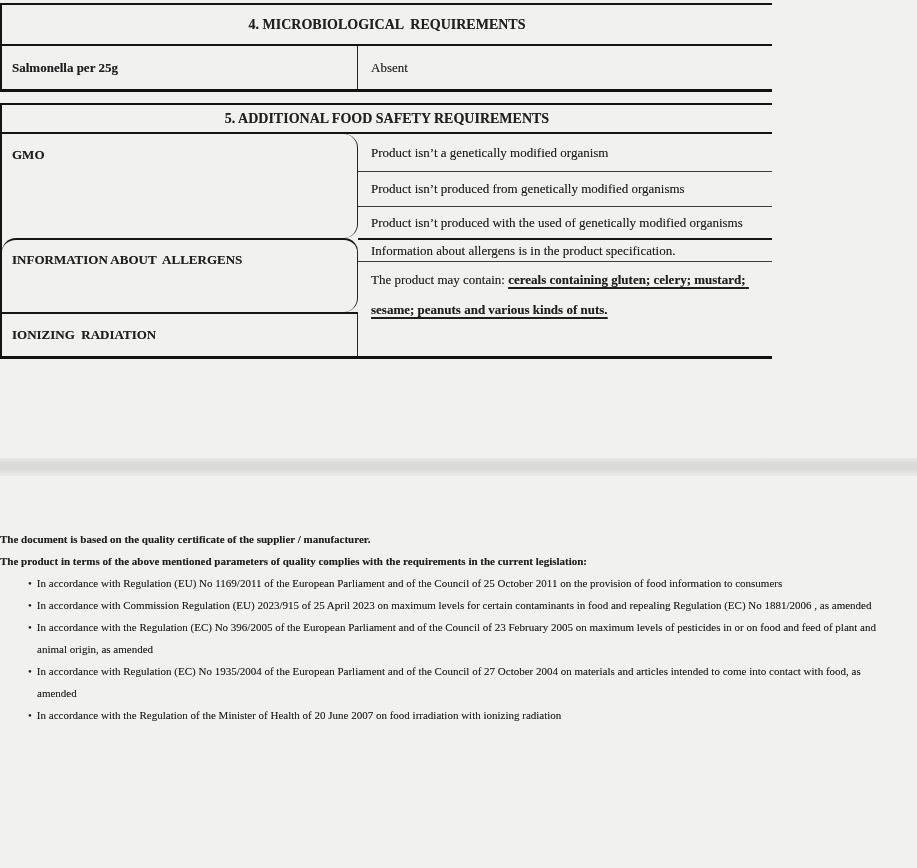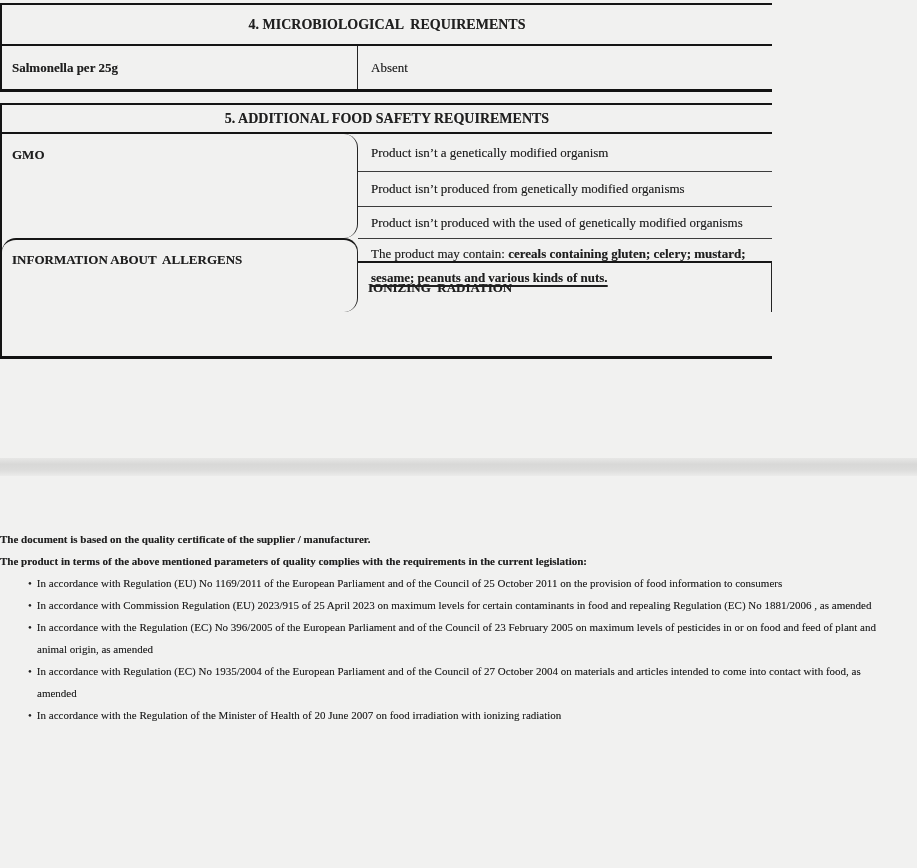--- a/index.html
+++ b/index.html
@@ -59,21 +59,21 @@
   .t2 .tbl-body{grid-template-rows:37px 35px 32px 23px 51px 44px;}
   .gmo-label{grid-row:1/4;padding-top:13px;}
   .allerg-label{grid-row:4/6;padding-top:12px;}
 
   .emph{
     font-weight:bold;
     text-decoration:underline;
     text-decoration-thickness:1.5px;
     text-underline-offset:2.5px;
   }
-  .allerg-multiline{line-height:24px;align-items:flex-start;padding-top:3px;display:block;}
+  .allerg-multiline{line-height:30px;align-items:flex-start;padding-top:3px;display:block;}
 
   
   .band{
     position:absolute;left:0;top:458px;width:917px;height:18px;
     background:linear-gradient(to bottom,#e7e7e6 0%,#d8d8d7 35%,#dcdcdb 65%,#ebebea 100%);
   }
 
   
   .notes{
     position:absolute;left:0;top:528px;width:903px;
@@ -105,20 +105,21 @@
 
   <div class="doc-table t2">
     <div class="tbl-header">5. ADDITIONAL FOOD SAFETY REQUIREMENTS</div>
     <div class="tbl-body">
       <div class="cell label top gmo-label">GMO</div>
       <div class="cell value">Product isn’t a genetically modified organism</div>
       <div class="cell value thin-top">Product isn’t produced from genetically modified organisms</div>
       <div class="cell value thin-top">Product isn’t produced with the used of genetically modified organisms</div>
 
       <div class="cell label top thick-top allerg-label">INFORMATION ABOUT  ALLERGENS</div>
+      <div class="cell value thick-top">Information about allergens is in the product specification.</div>
       <div class="cell value thin-top allerg-multiline"><span>The product may contain: </span><span class="emph">cereals containing gluten; celery; mustard; sesame; peanuts and various kinds of nuts.</span></div>
 
       <div class="cell label thick-top">IONIZING  RADIATION</div>
     </div>
   </div>
 
   <div class="band"></div>
 
   <div class="notes">
     <div class="note-line">The document is based on the quality certificate of the supplier / manufacturer.</div>

